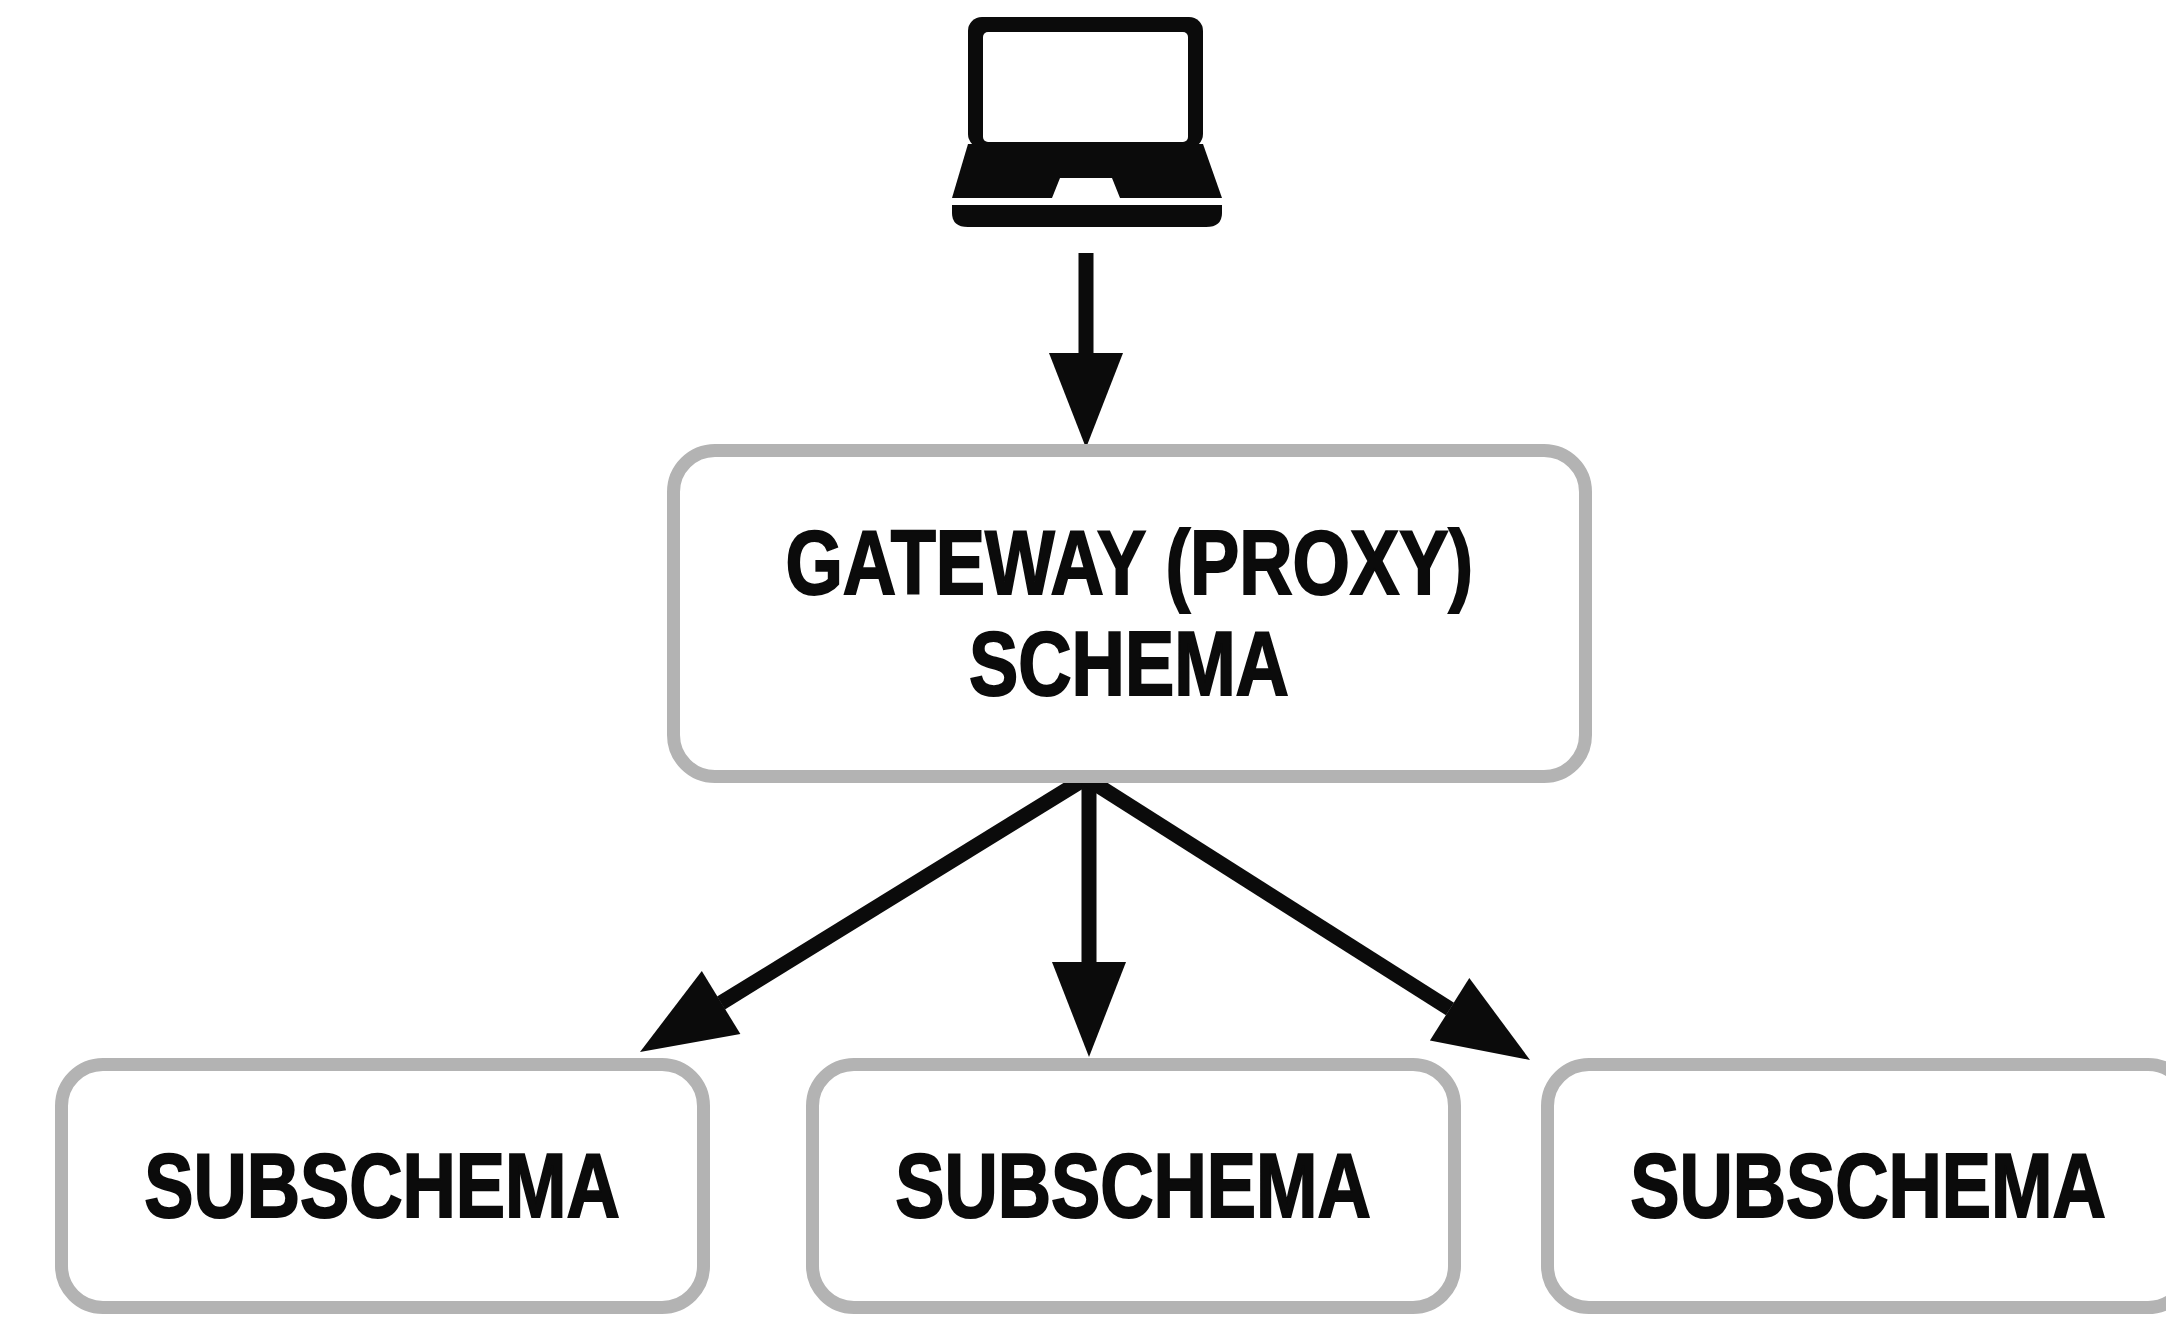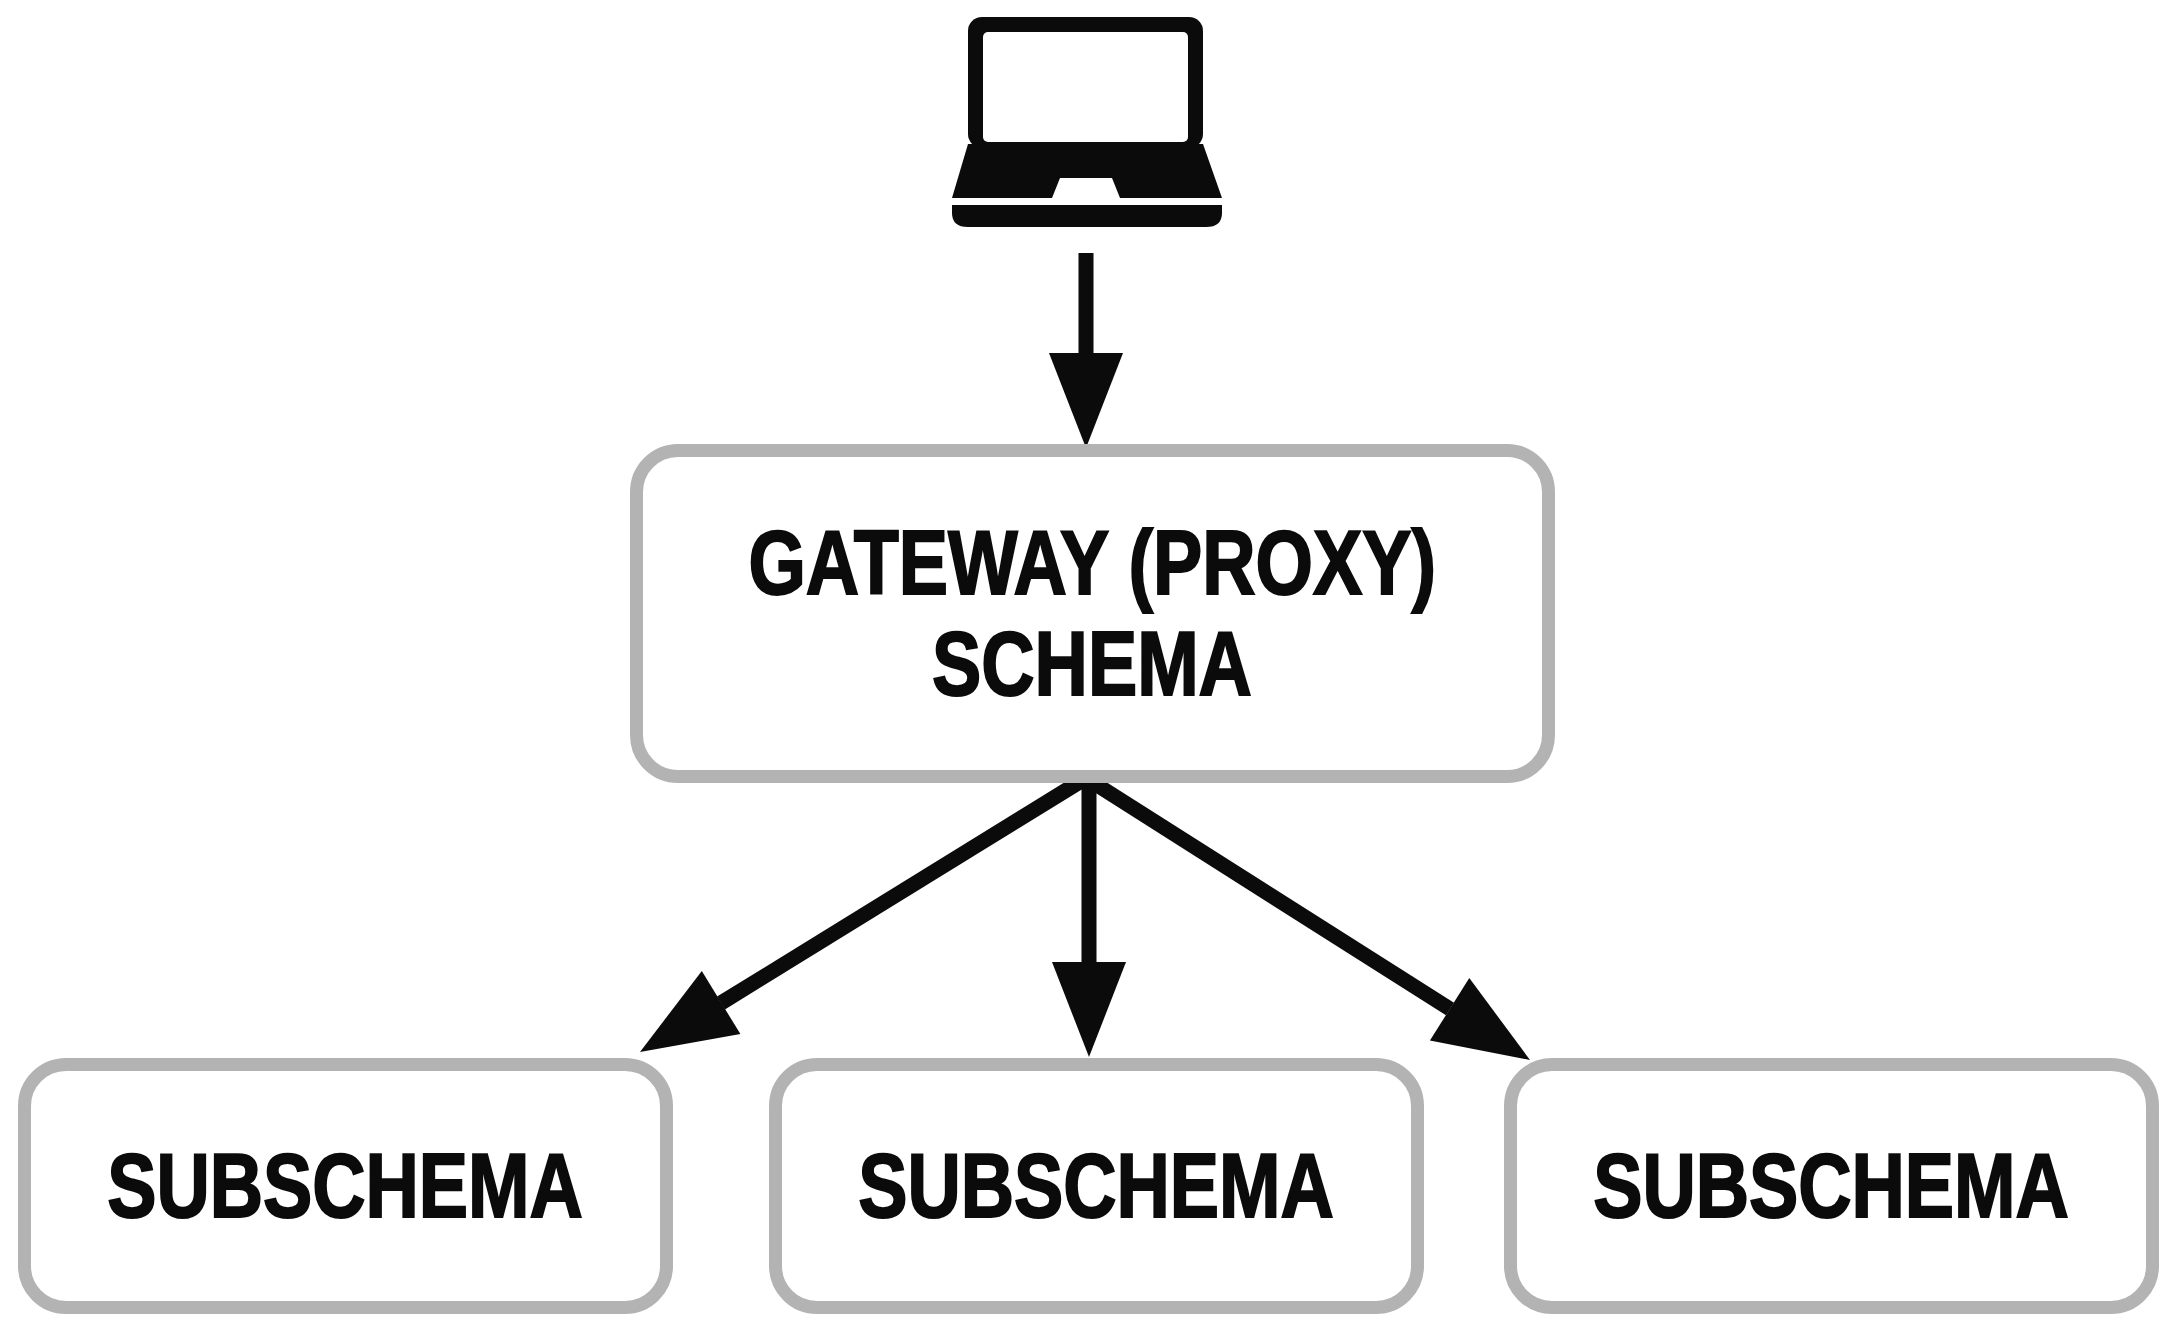--- a/index.html
+++ b/index.html
@@ -1,21 +1,21 @@
 <!DOCTYPE html>
 <html style="--border: #b3b3b3; --fill: #ffffff; --ink: #0b0b0b; --bg: #ffffff;"><head>
 <meta charset="utf-8">
 <style>
   html,body{margin:0;padding:0;background:#fff;}
   .canvas{position:relative;width:2166px;height:1332px;background:var(--bg,#fff);overflow:hidden;
     font-family:"Liberation Sans",sans-serif;}
   svg.layer{position:absolute;left:0;top:0;color:var(--ink,#0b0b0b);}
   .node{position:absolute;box-sizing:border-box;border:13px solid var(--border,#b3b3b3);
     border-radius:48px;background:var(--fill,#fff);display:flex;flex-direction:column;
-    align-items:center;justify-content:center;color:var(--ink,#0b0b0b);}
+    align-items:center;justify-content:center;color:var(--ink,#0b0b0b);margin-left:37px;}
   .node .lbl{font-weight:700;font-size:90px;line-height:101px;white-space:nowrap;
     transform:scaleX(0.82);-webkit-text-stroke:2px currentColor;}
   .gateway{left:630px;top:444px;width:925px;height:339px;}
   .sub1{left:18px;top:1058px;width:655px;height:256px;}
   .sub2{left:769px;top:1058px;width:655px;height:256px;}
   .sub3{left:1504px;top:1058px;width:655px;height:256px;}
 </style>
 </head>
 <body>
 

